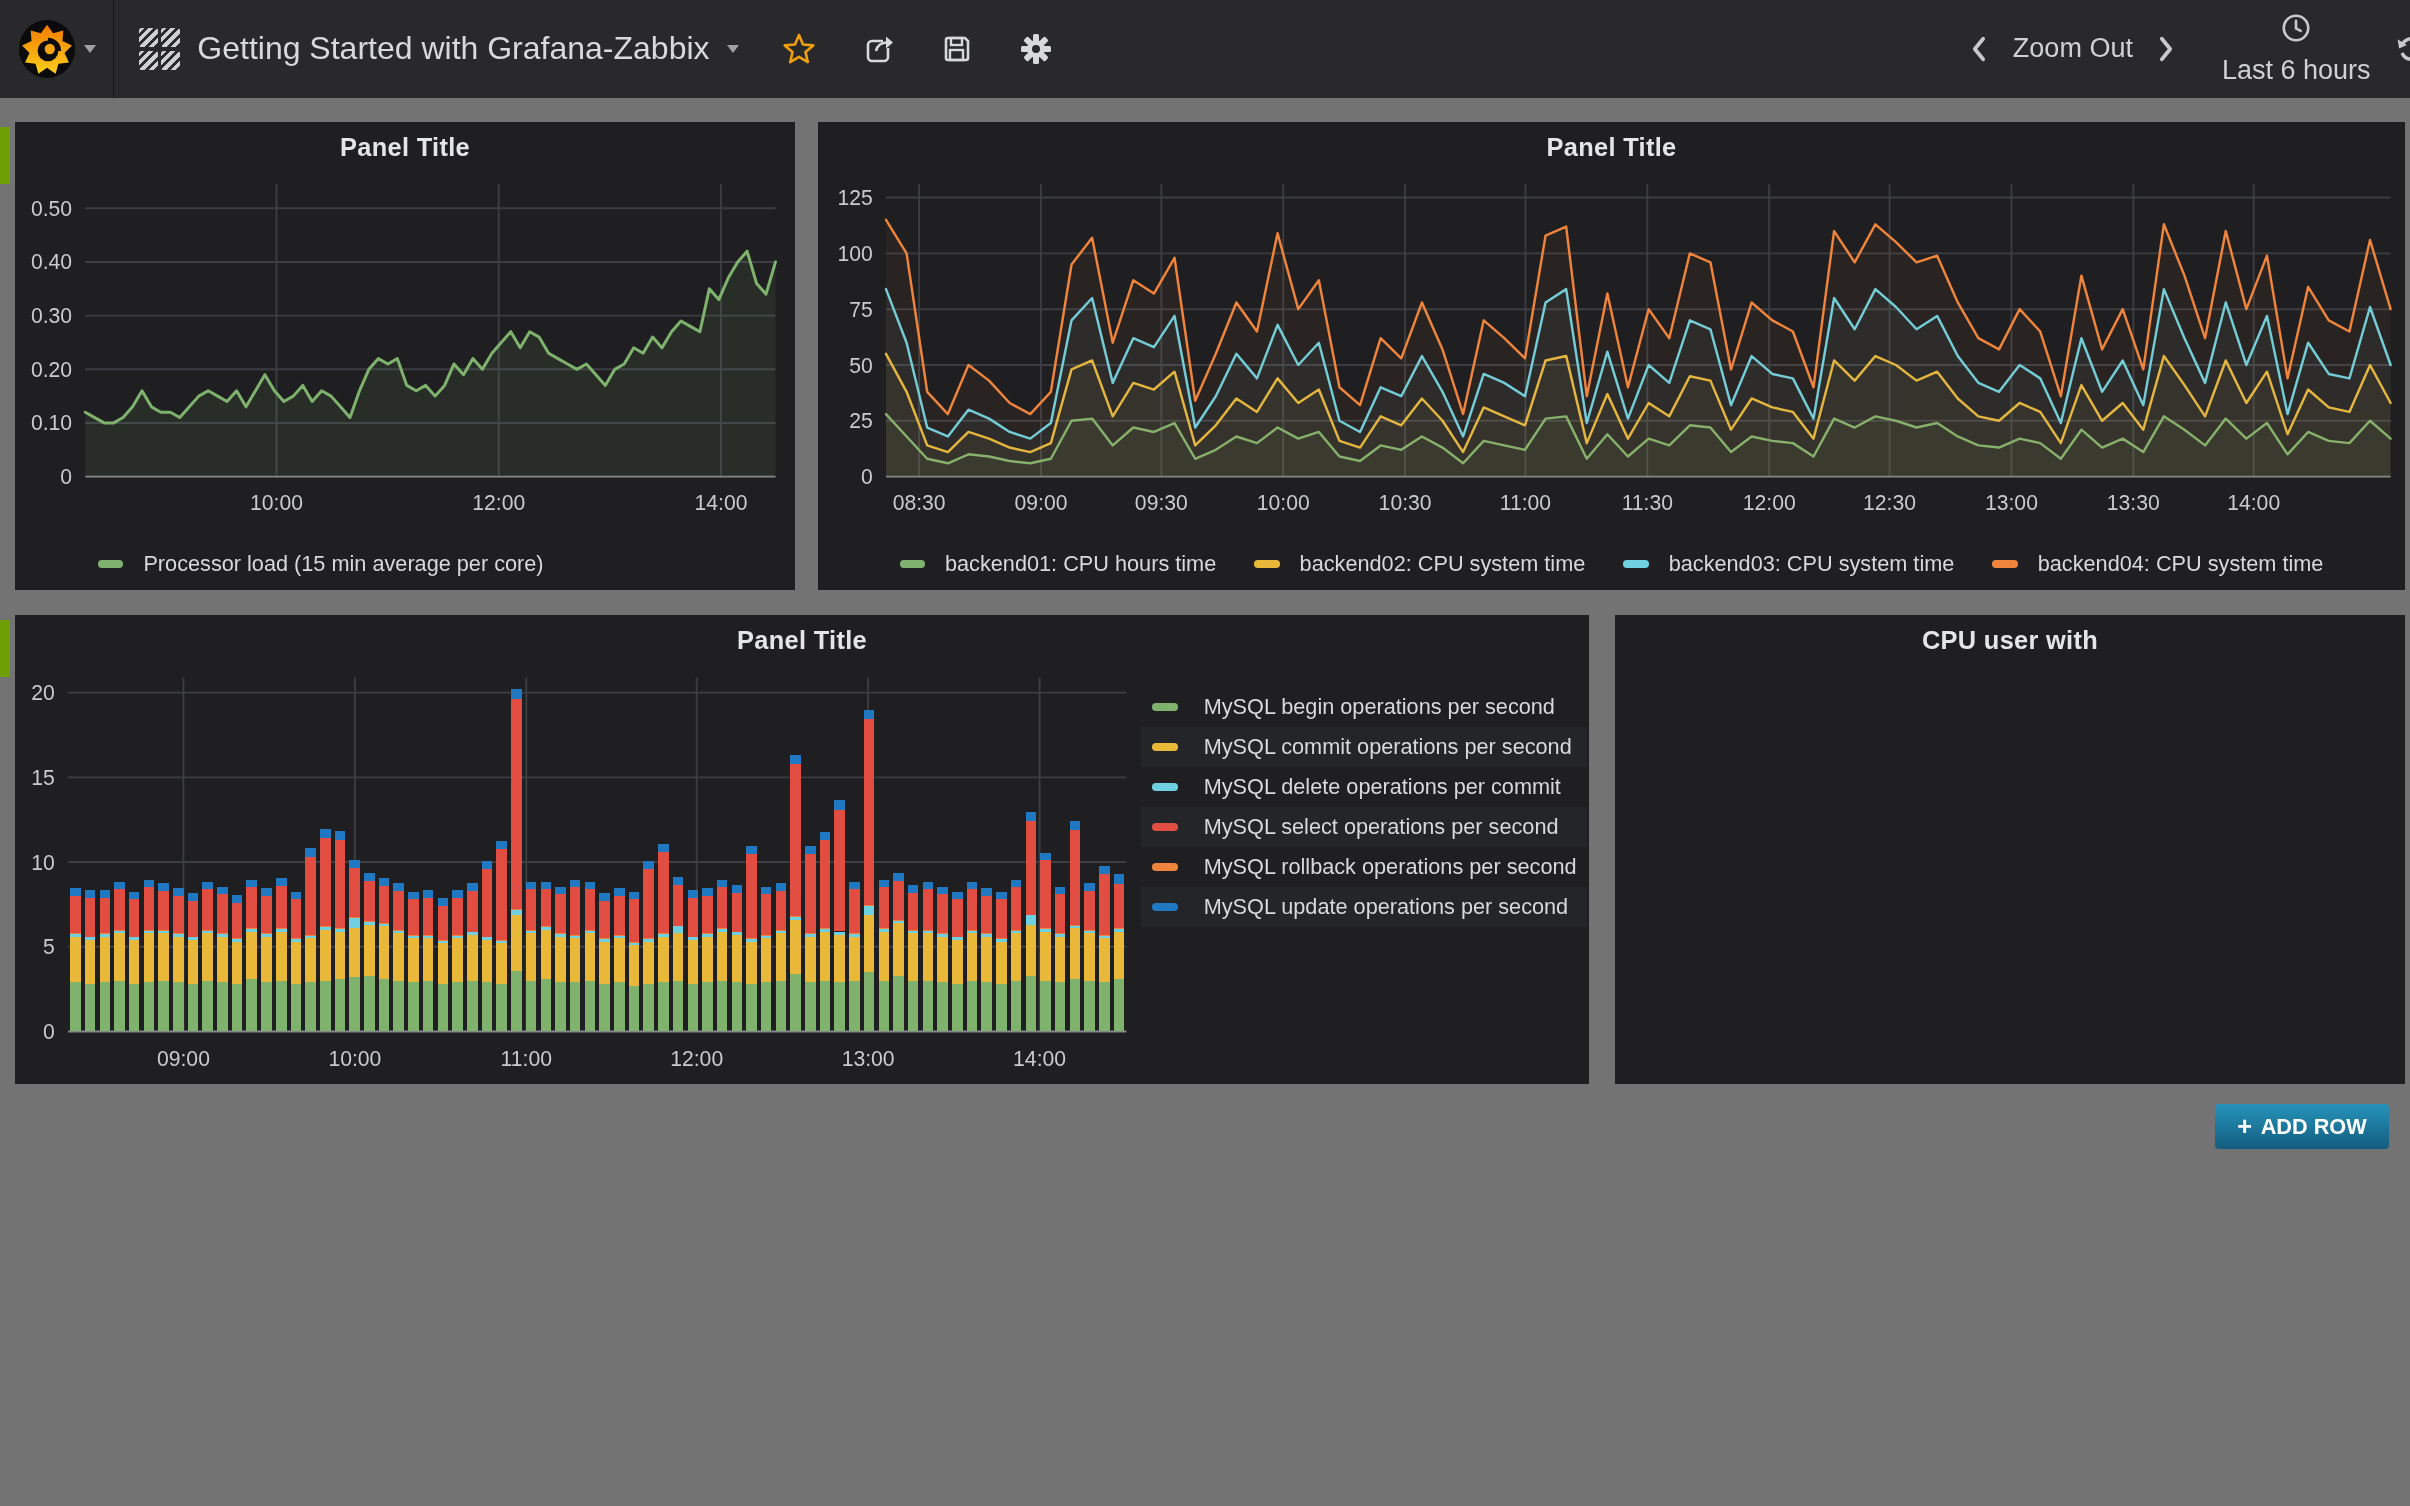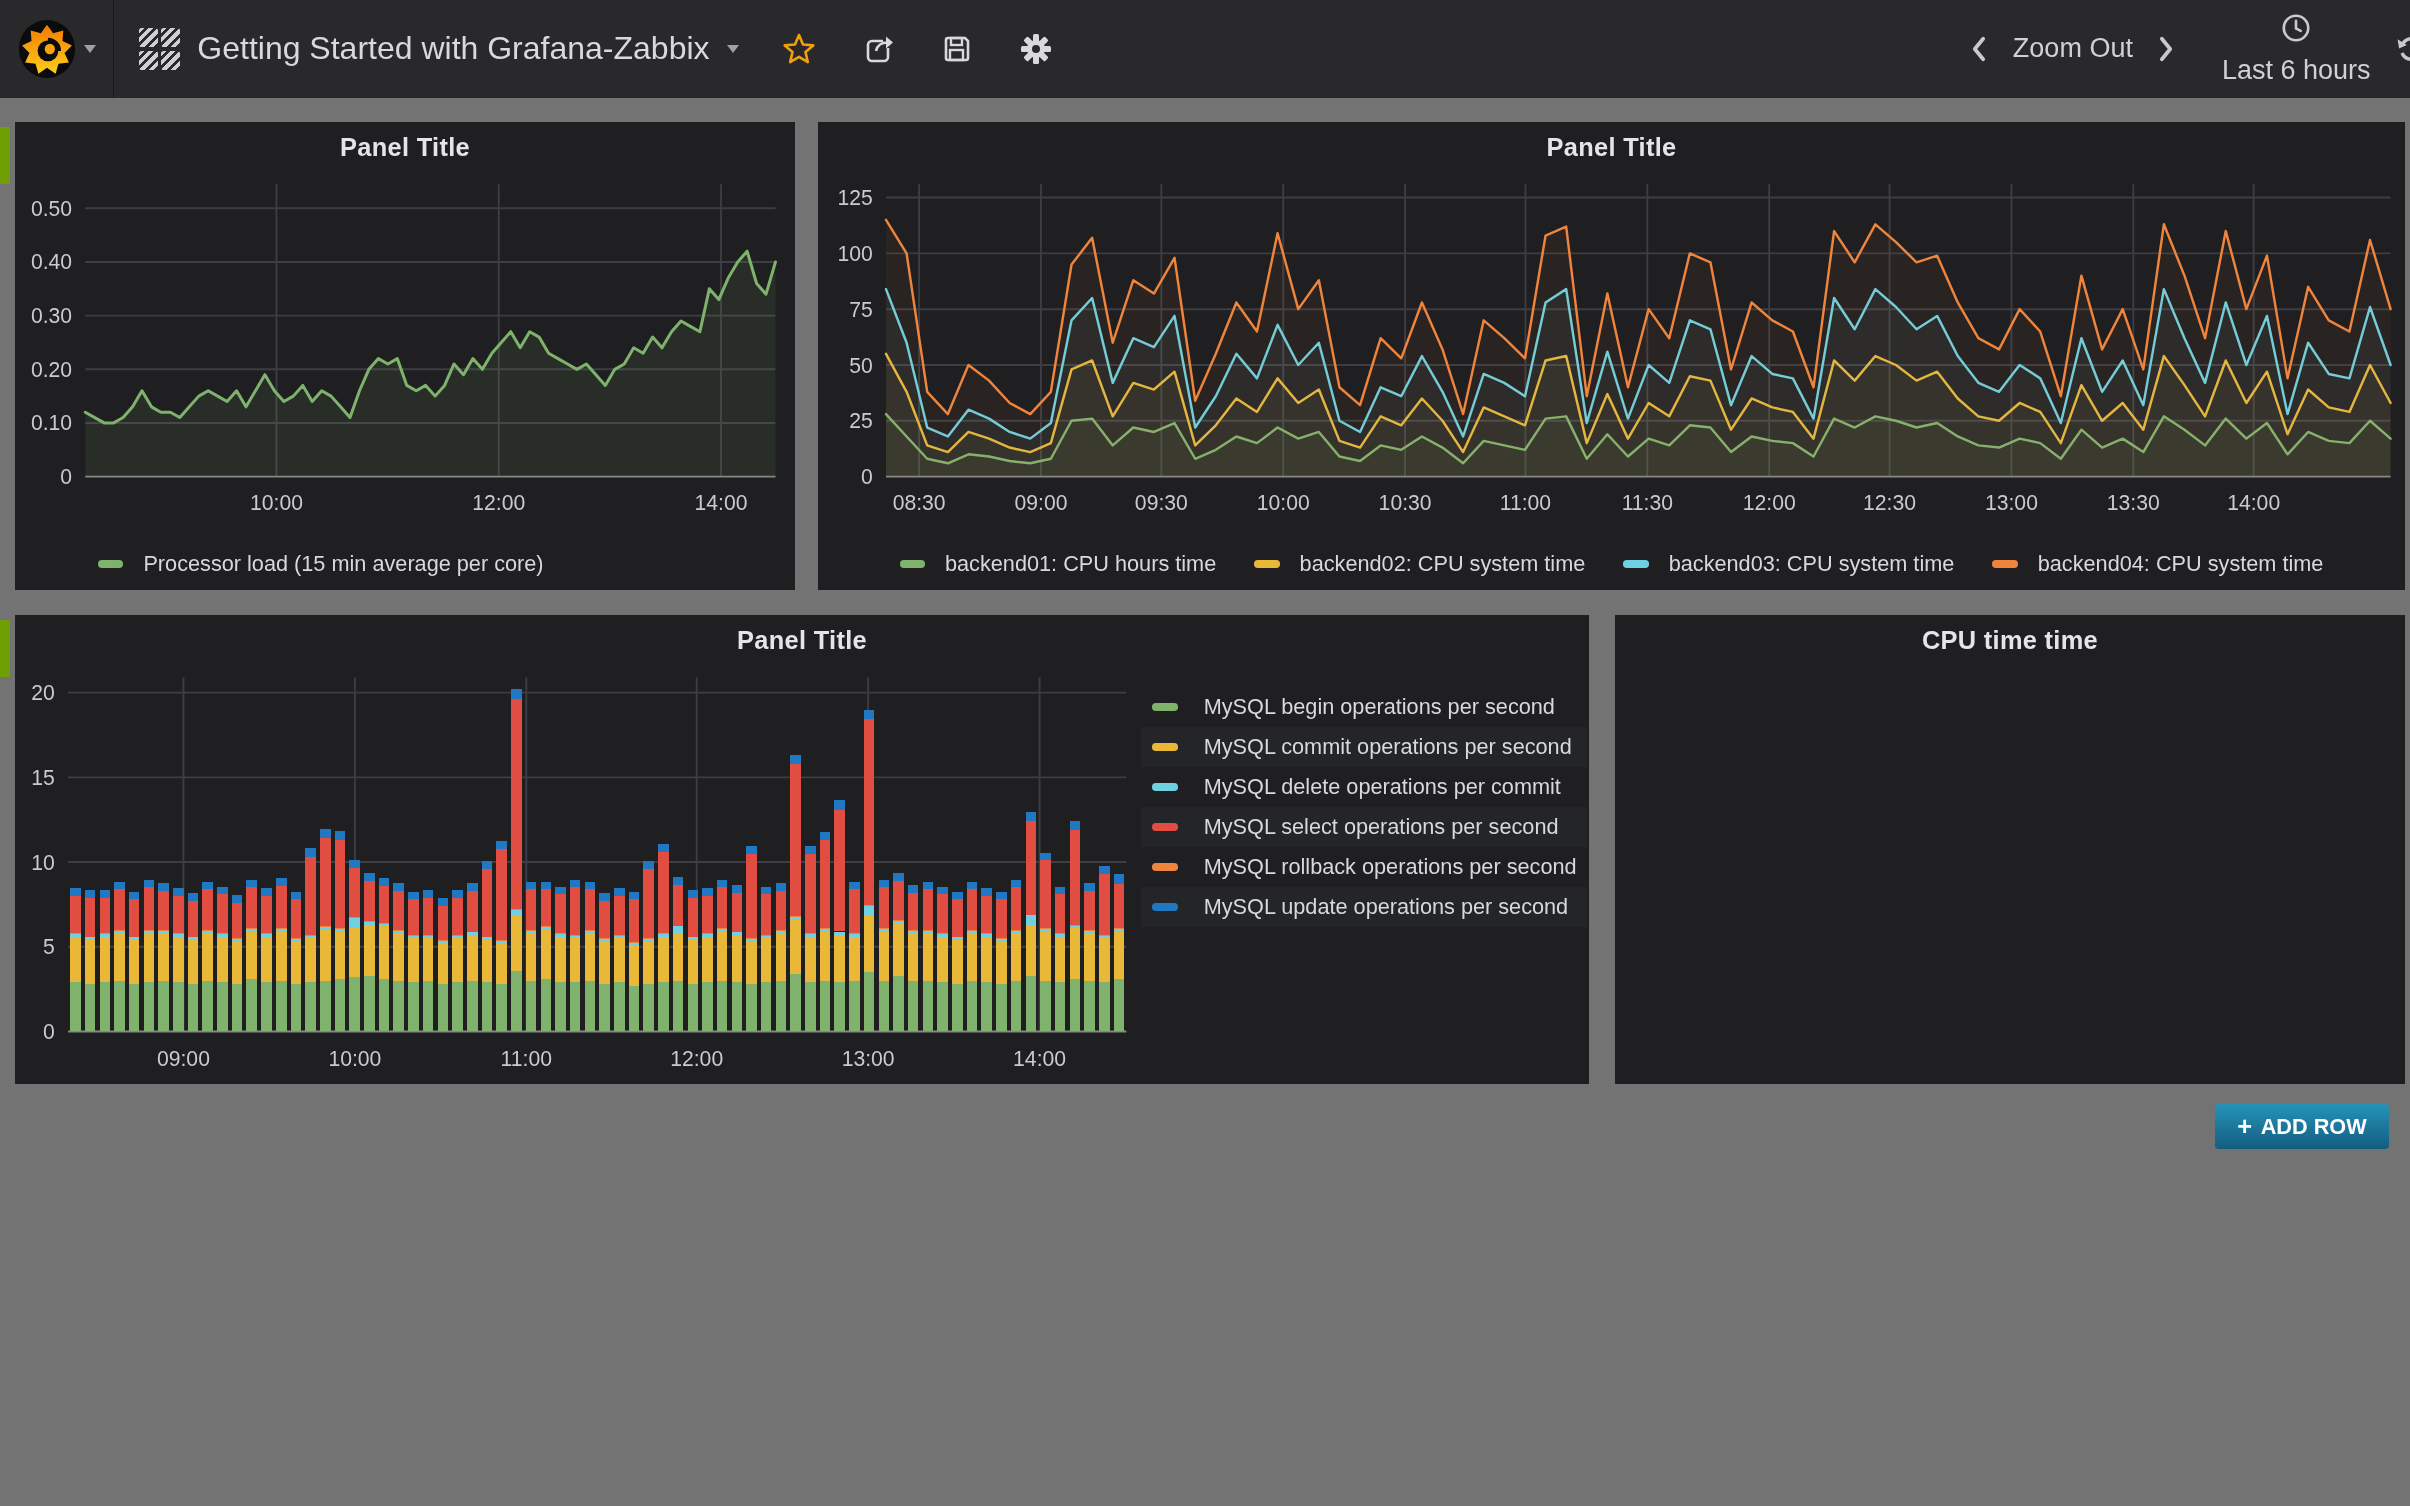--- a/index.html
+++ b/index.html
@@ -730,21 +730,21 @@
           <span>MySQL rollback operations per second</span>
         </span>
         <span class="legend-item">
           <span class="swatch" style="background: rgb(31, 120, 193);"></span>
           <span>MySQL update operations per second</span>
         </span>
       </div>
   </div>
 
   <div class="panel" style="left:1615px;top:615px;width:790px;height:469px">
-    <div class="panel-title">CPU time time</div>
+    <div class="panel-title">CPU user with</div>
   </div>
 
   <div class="add-row-btn">
     <span class="plus">+</span>
     <span>ADD ROW</span>
   </div>
 
 </div>
 
 

